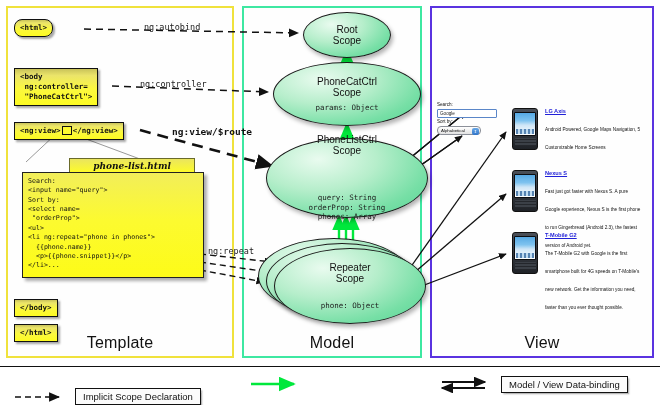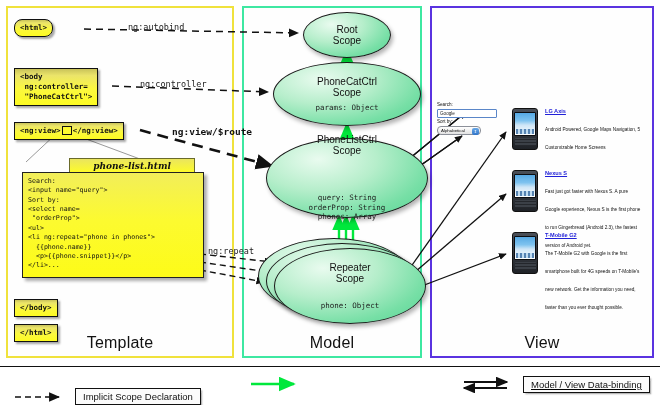--- a/index.html
+++ b/index.html
@@ -142,32 +142,32 @@
     font-size:5.6px;color:#2020d8;text-decoration:underline;font-weight:bold;
     display:block;margin-bottom:3px;
   }
   .phone-snippet{font-size:4.7px;line-height:1.5;color:#111;}
 
   
   .arrow-label{
     position:absolute;font-family:"DejaVu Sans Mono", monospace;
     font-size:8.5px;color:#222;white-space:nowrap;
   }
-  #lbl-autobind{left:128px;top:22px;}
+  #lbl-autobind{left:144px;top:22px;}
   #lbl-controller{left:140px;top:79px;}
   #lbl-ngview{left:172px;top:126px;font-weight:bold;font-size:9.5px;color:#111;}
   #lbl-ngrepeat{left:208px;top:246px;}
 
   
   #legend{position:absolute;left:0;top:366px;width:660px;height:39px;
           border-top:1.5px solid #111;}
   .legend-item{position:absolute;top:9px;display:flex;align-items:center;}
   #legend-implicit{left:14px;margin-top:12px;}
   #legend-inherit{left:250px;}
-  #legend-binding{left:462px;text-decoration:underline;}
+  #legend-binding{left:440px;}
   .legend-box{
     box-sizing:border-box;border:1.3px solid #111;background:#fbfbfb;
     font-size:9.5px;color:#111;padding:2px 7px;white-space:nowrap;
     box-shadow:1.5px 1.5px 1.5px rgba(0,0,0,.28);
   }
   .legend-swatch{width:54px;height:16px;margin-right:7px;flex:0 0 auto;}
 
   svg.overlay{position:absolute;left:0;top:0;width:660px;height:405px;
               pointer-events:none;overflow:visible;}
 </style>

